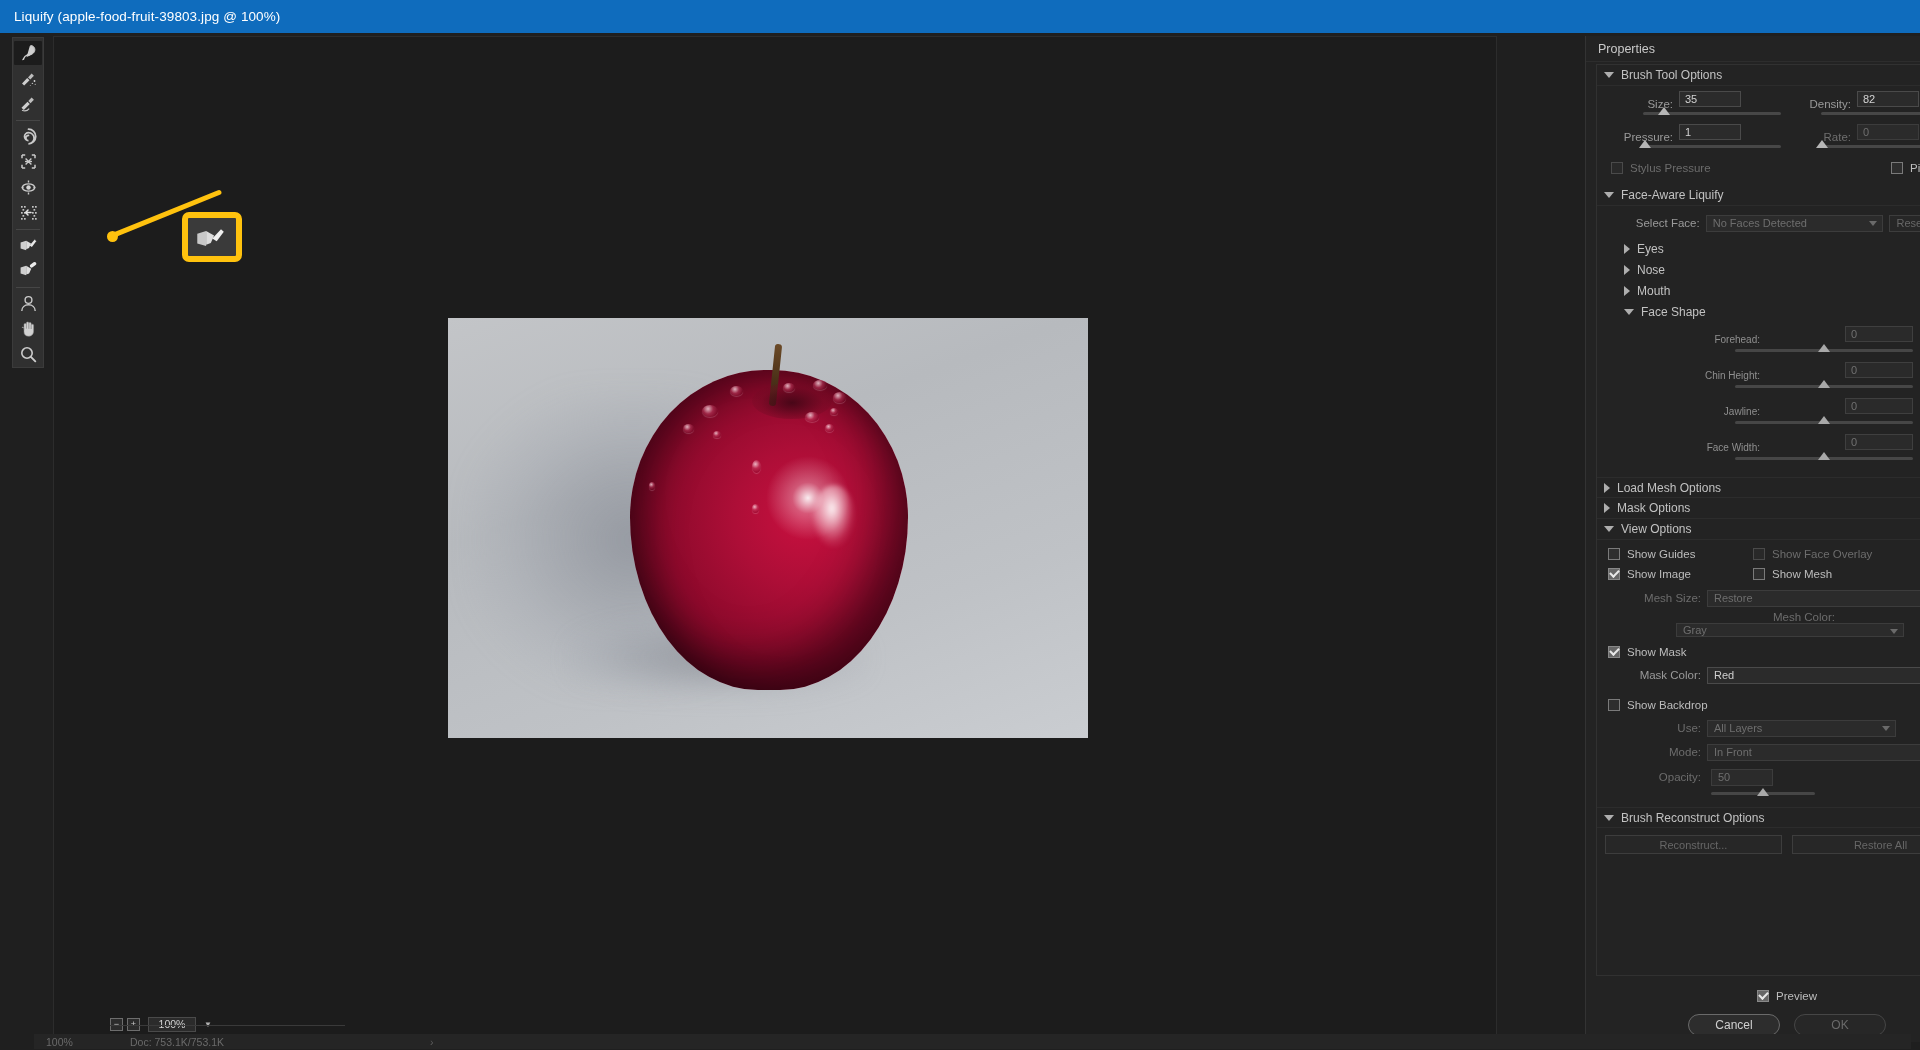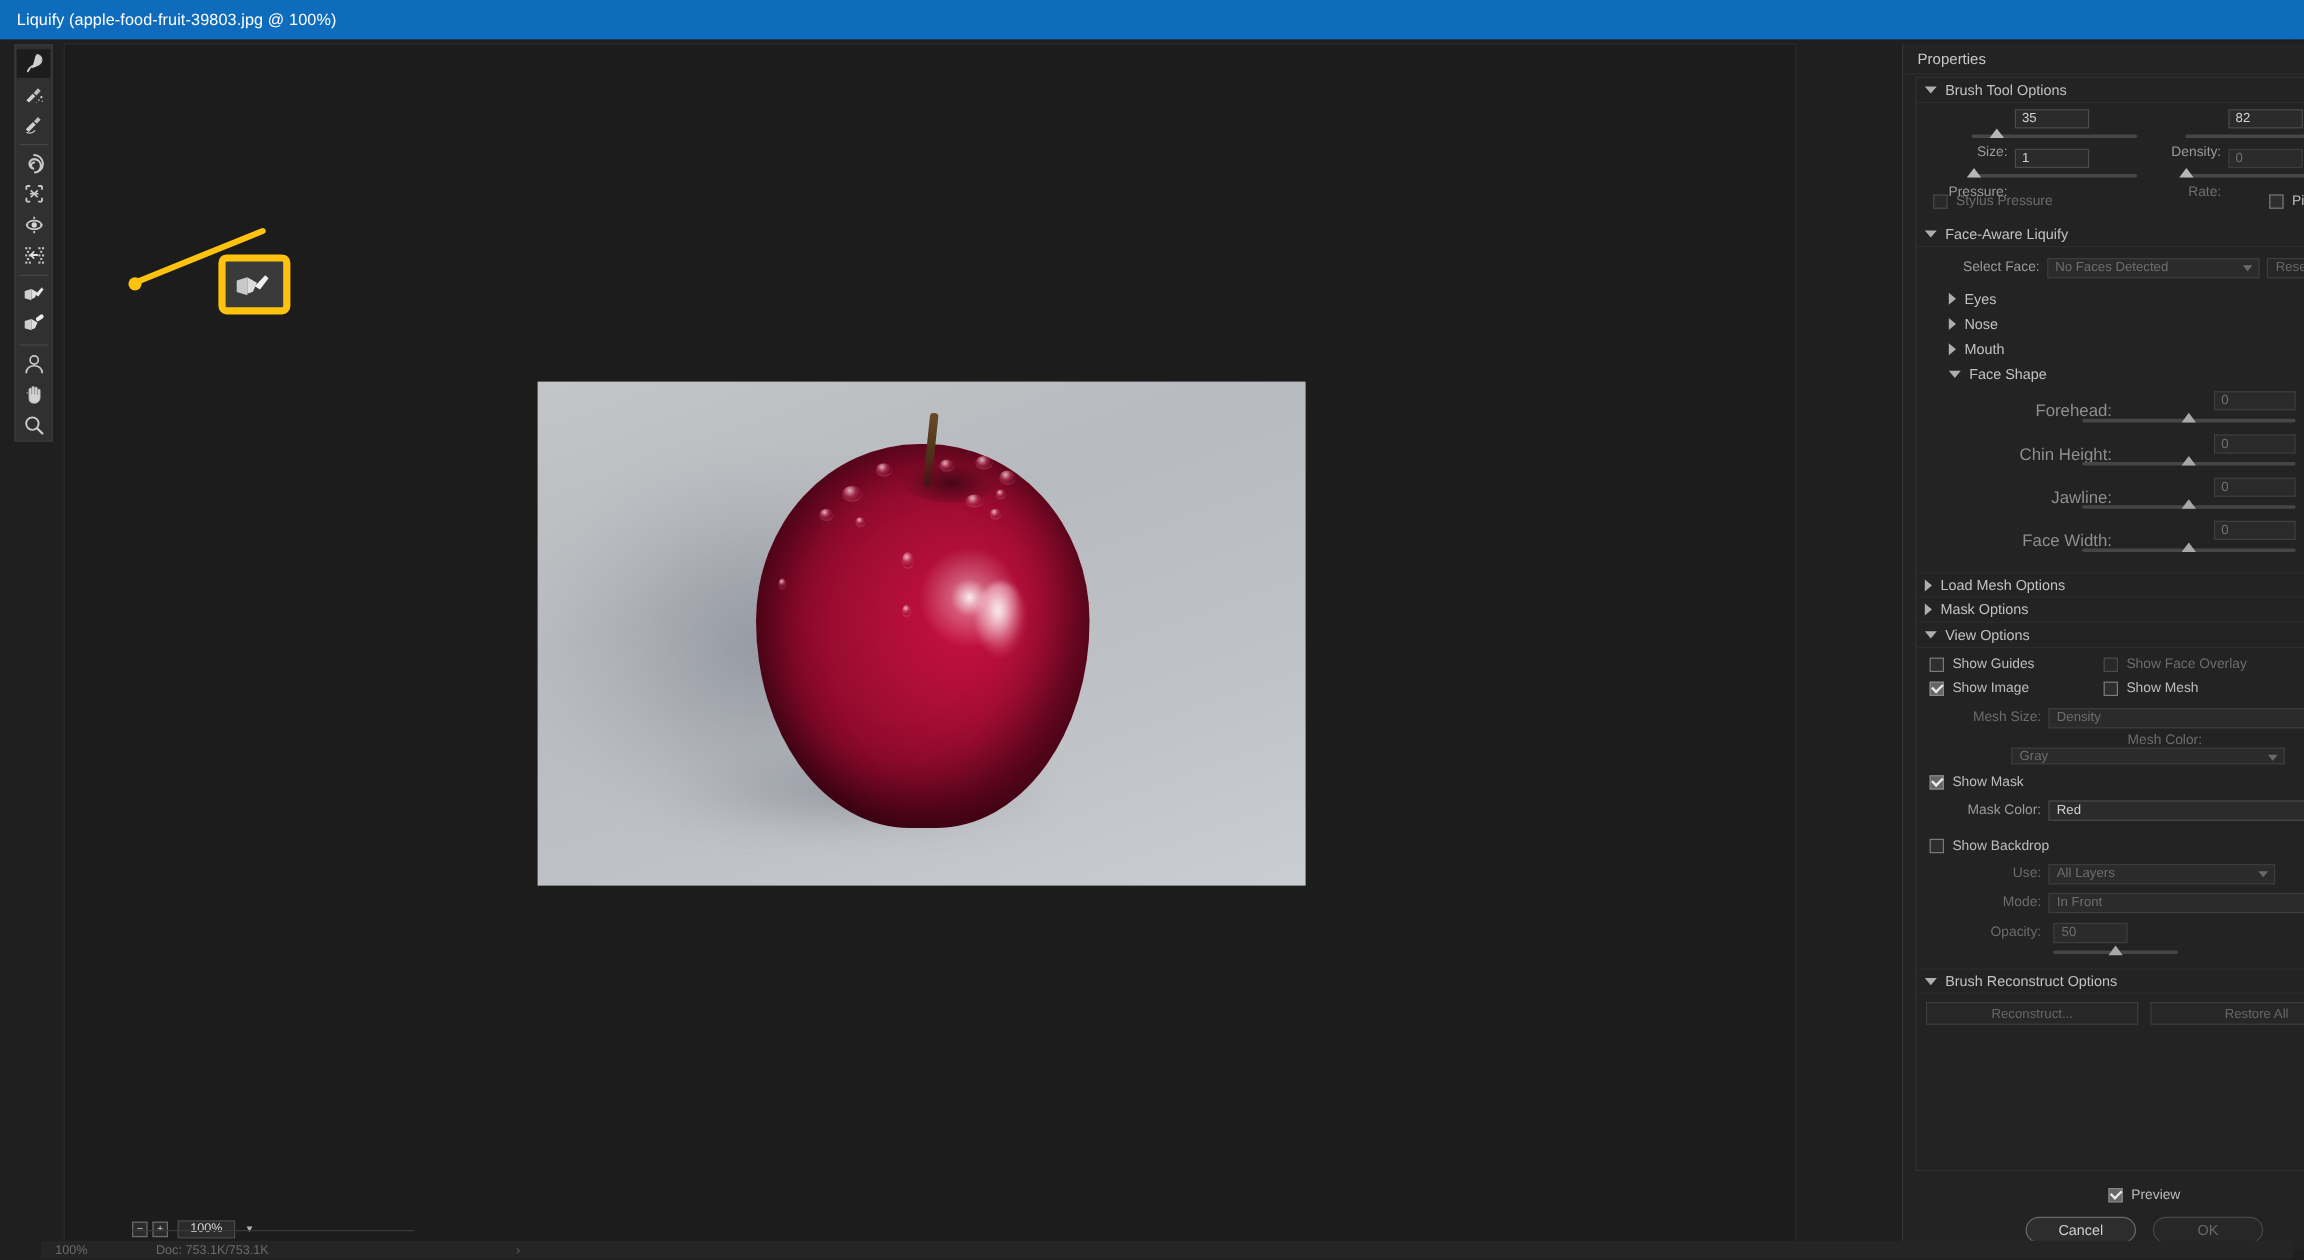--- a/index.html
+++ b/index.html
@@ -176,21 +176,21 @@
     width:0; height:0; display:inline-block;
   }
   .tri-down { border-left:5px solid transparent; border-right:5px solid transparent; border-top:6px solid #aeaeae; }
   .tri-right { border-top:5px solid transparent; border-bottom:5px solid transparent; border-left:6px solid #aeaeae; }
   .sect-body { padding:5px 8px 7px 8px; }
 
   .row { display:flex; align-items:flex-start; }
   .pair { position:relative; width:178px; height:33px; }
   .pair .lbl {
     position:absolute; left:0; top:7px; width:68px; text-align:right;
-    color:#9a9a9a; font-size:11.5px;margin-top:23px;
+    color:#9a9a9a; font-size:11.5px;
   }
   .pair.dim .lbl { color:#6e6e6e; }
   .pair .numbox {
     position:absolute; left:74px; top:0; width:62px; height:16px;
     background:#2b2b2b; border:1px solid #4a4a4a; color:#d3d3d3;
     font-size:11px; display:flex; align-items:center; padding-left:5px;
   }
   .pair.dim .numbox { color:#6e6e6e; border-color:#3c3c3c; }
   .pair .track {
     position:absolute; left:38px; top:21px; width:138px; height:3px;
@@ -234,21 +234,21 @@
   .sel.dim .selcaret { border-top-color:#6a6a6a; }
   .btn {
     height:17px; background:#2f2f2f; border:1px solid #4c4c4c;
     color:#9c9c9c; font-size:11px; display:flex; align-items:center;
     justify-content:center; cursor:pointer;
   }
   .btn.dim { color:#676767; border-color:#3d3d3d; background:#272727; }
 
   .fs-row { position:relative; height:36px; }
   .fs-row .fl {
-    position:absolute; right:209px; top:8px; color:#8f8f8f; font-size:14px;
+    position:absolute; right:209px; top:8px; color:#8f8f8f; font-size:10px;
   }
   .fs-row .fnum {
     position:absolute; left:240px; top:0; width:68px; height:16px;
     background:#2a2a2a; border:1px solid #3f3f3f; color:#707070;
     font-size:11px; display:flex; align-items:center; padding-left:5px;
   }
   .fs-row .ftrack {
     position:absolute; left:130px; top:23px; width:178px; height:3px;
     background:#464646; border-radius:2px;
   }
@@ -602,21 +602,21 @@
               <span class="chk-lbl">Show Image</span>
             </div>
             <div class="chk-row">
               <span class="chk"></span>
               <span class="chk-lbl">Show Mesh</span>
             </div>
           </div>
           <div class="field-row" style="margin-top:3px;">
             <span class="field-lbl dim" style="width:96px;">Mesh Size:</span>
             <div class="sel dim" style="width:228px; margin-left:6px;">
-              <span>Density</span>
+              <span>Restore</span>
               <span class="selcaret"></span>
             </div>
           </div>
           <div class="field-row" style="margin-top:2px;flex-direction:column;">
             <span class="field-lbl dim" style="width:96px;">Mesh Color:</span>
             <div class="sel dim" style="width:228px; margin-left:6px;">
               <span>Gray</span>
               <span class="selcaret"></span>
             </div>
           </div>

